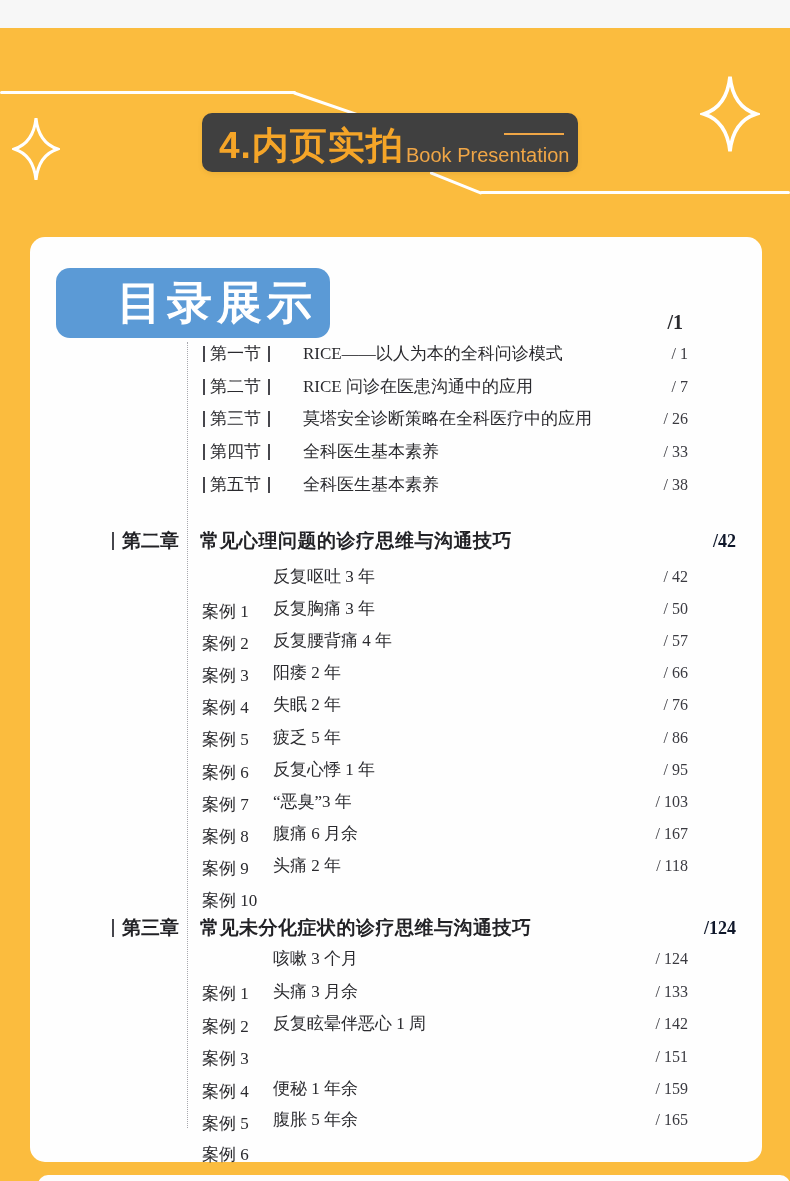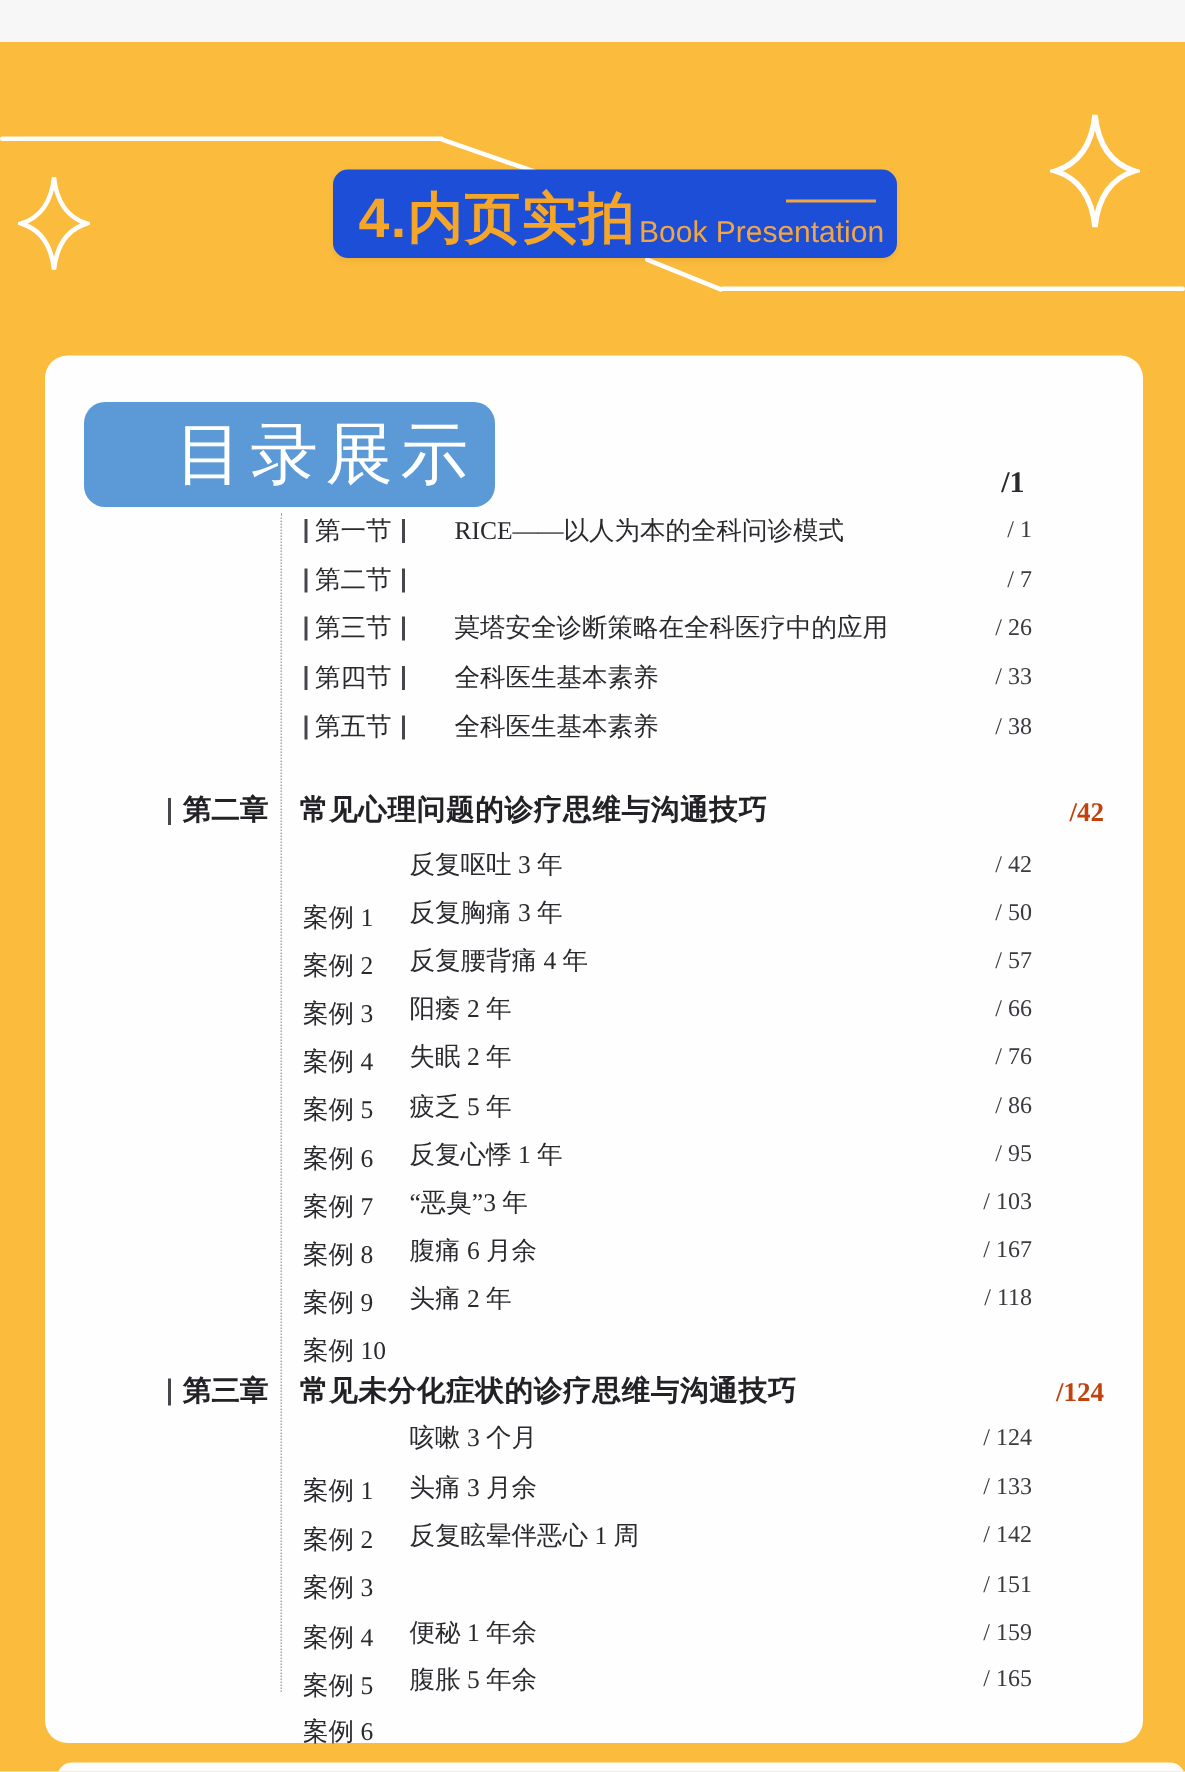--- a/index.html
+++ b/index.html
@@ -21,22 +21,22 @@
   .line-b-d{left:430px;top:171px;width:56px;transform:rotate(22deg);transform-origin:left center;}
   .line-b-h{left:480px;top:191px;width:310px;}
 
   
   .sparkle{position:absolute;}
   .sparkle-left{left:12px;top:116px;width:48px;height:66px;}
   .sparkle-right{left:700px;top:74px;width:60px;height:80px;}
 
   
   .title-box{
-    position:absolute;left:222px;top:113px;width:376px;height:59px;
-    background:#1d4ed8;border-radius:10px;
+    position:absolute;left:202px;top:113px;width:376px;height:59px;
+    background:#404040;border-radius:10px;
     box-shadow:0 2px 5px rgba(120,80,0,0.10);
   }
   .title-zh{
     position:absolute;left:17px;top:8px;
     font-size:37px;font-weight:700;color:#F5A528;letter-spacing:1px;white-space:nowrap;
   }
   .title-underline{position:absolute;left:302px;top:20px;width:60px;height:2px;background:#F0A646;}
   .title-en{position:absolute;left:204px;top:31px;font-size:20px;color:#F0A646;white-space:nowrap;}
 
   
@@ -47,21 +47,21 @@
     font-family:"Liberation Serif","DejaVu Serif",serif;
   }
 
   
   .badge{
     position:absolute;left:56px;top:268px;width:274px;height:70px;
     background:#5B9AD6;border-radius:14px;
     display:flex;align-items:center;justify-content:center;z-index:4;
   }
   .badge-label{
-    color:#FFFFFF;font-size:45px;font-weight:400;letter-spacing:5px;
+    color:#FFFFFF;font-size:45px;font-weight:700;letter-spacing:5px;
     font-family:"Liberation Sans",sans-serif;white-space:nowrap;margin-left:48px;
   }
 
   
   .dotted-line{position:absolute;left:157px;top:105px;width:0;height:786px;border-left:1px dotted #A8A8AE;}
 
   .top-num{position:absolute;top:74px;right:79px;font-size:20px;font-weight:600;color:#2A2A2E;}
 
   .row{position:absolute;left:0;width:100%;height:22px;line-height:22px;font-size:17px;white-space:nowrap;}
   .row .num{position:absolute;right:74px;font-size:16px;color:#3A3A40;}
@@ -69,21 +69,21 @@
   .vbar{position:absolute;width:1.5px;height:16px;top:3px;background:#46464C;}
   .sec-b1{left:173px;}
   .sec-b2{left:238px;}
   .sec-label{position:absolute;left:180px;}
   .sec-title{position:absolute;left:273px;}
 
   .chap-row{font-weight:700;font-size:19px;color:#222226;padding-left:46px;}
   .chap-bar{left:82px;height:18px;top:2px;}
   .chap-label{position:absolute;left:92px;}
   .chap-title{position:absolute;left:170px;letter-spacing:0.5px;}
-  .chap-row .num{font-size:18px;font-weight:700;right:72px;color:#c2410c;}
+  .chap-row .num{font-size:18px;font-weight:700;right:72px;color:#0f172a;}
 
   .case-label{position:absolute;left:172px;margin-top:35px;}
   .case-title{position:absolute;left:243px;}
 
   
   .next-card{position:absolute;left:38px;top:1175px;width:752px;height:10px;background:#FDFDFD;border-radius:14px 14px 0 0;}
 </style>
 </head>
 <body>
 
@@ -117,20 +117,21 @@
       <i class="vbar sec-b1"></i>
       <span class="sec-label">第一节</span>
       <i class="vbar sec-b2"></i>
       <span class="sec-title">RICE——以人为本的全科问诊模式</span>
       <span class="num">/ 1</span>
     </div>
     <div class="row" style="top:139px">
       <i class="vbar sec-b1"></i>
       <span class="sec-label">第二节</span>
       <i class="vbar sec-b2"></i>
+      <span class="sec-title">RICE 问诊在医患沟通中的应用</span>
       <span class="num">/ 7</span>
     </div>
     <div class="row" style="top:171px">
       <i class="vbar sec-b1"></i>
       <span class="sec-label">第三节</span>
       <i class="vbar sec-b2"></i>
       <span class="sec-title">莫塔安全诊断策略在全科医疗中的应用</span>
       <span class="num">/ 26</span>
     </div>
     <div class="row" style="top:204px">

